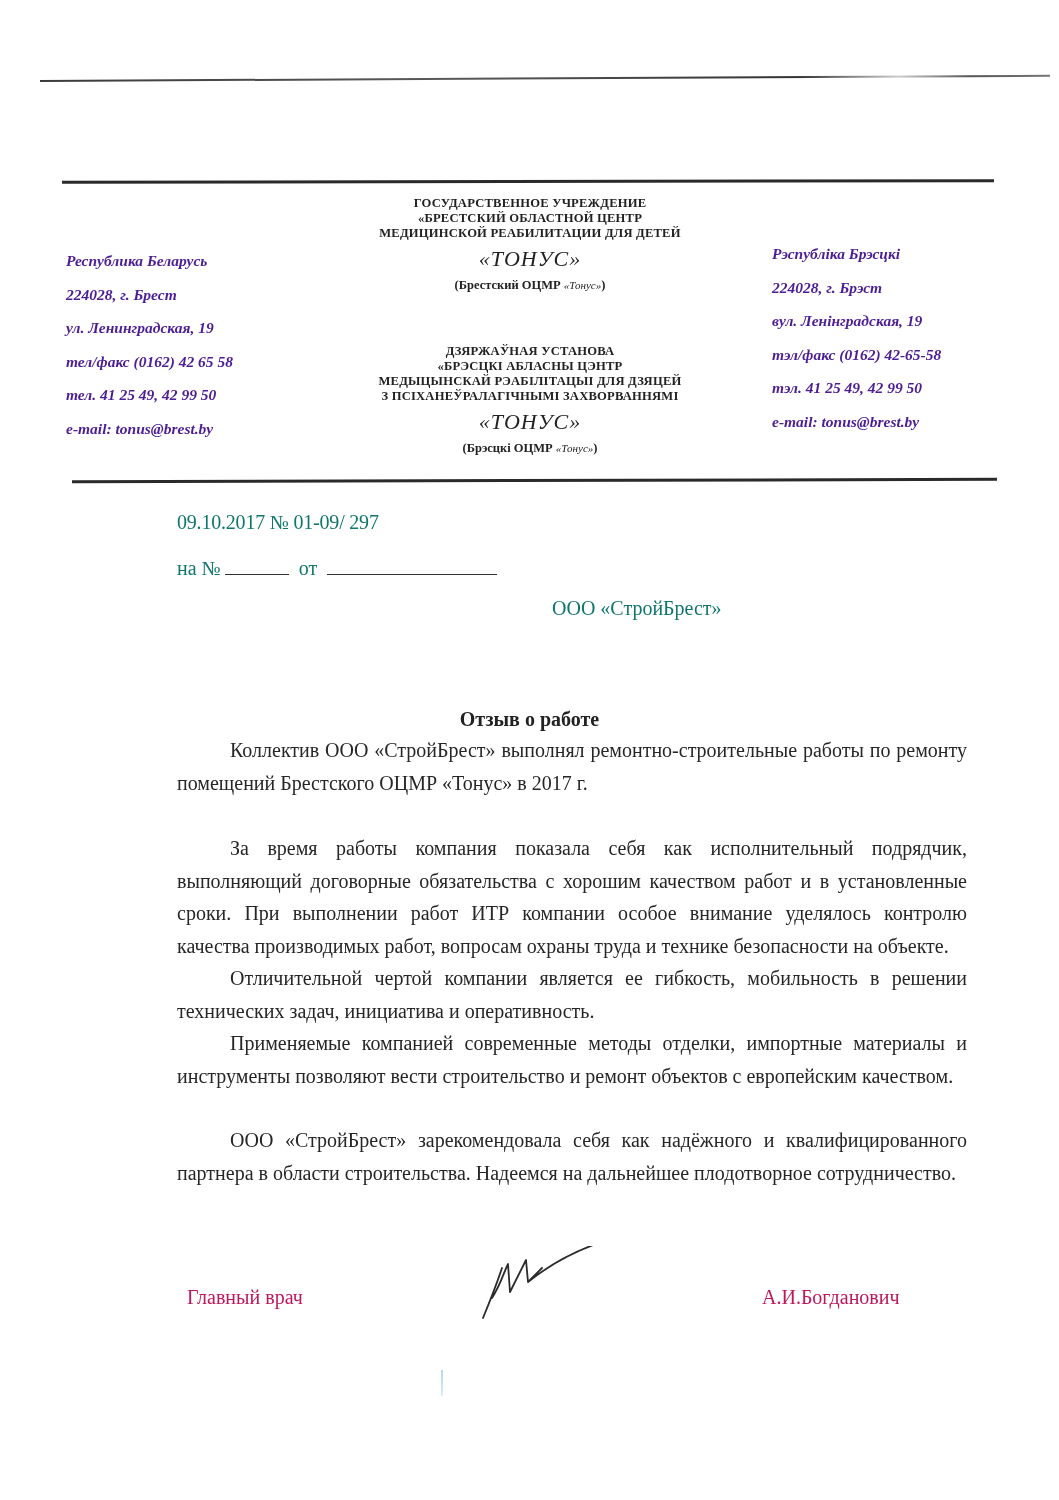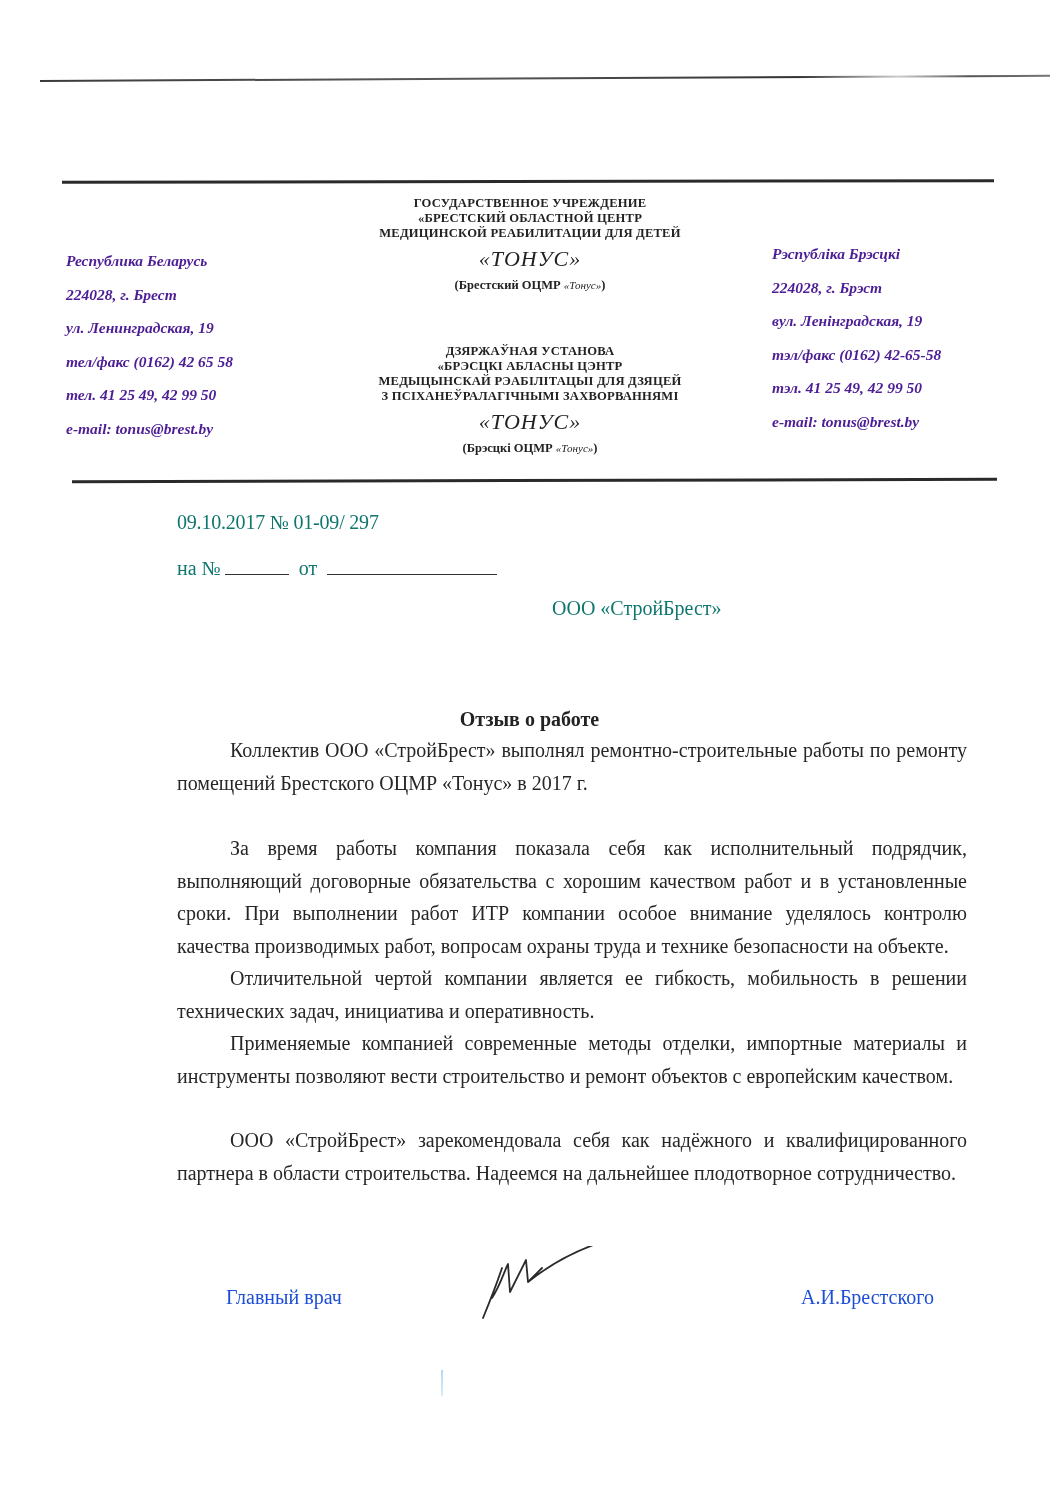--- a/index.html
+++ b/index.html
@@ -40,21 +40,21 @@
     .title { position: absolute; left: 0; width: 1059px; top: 686px; text-align: center; font-weight: bold; font-size: 20px; line-height: 26px; color: #222; margin-top: 20px; }
 
     .body-text { position: absolute; left: 177px; width: 790px; font-size: 20px; line-height: 32.5px; color: #262626; text-align: justify; }
     .para { margin: 0 0 8px 0; text-indent: 53px; text-align-last: left; }
     .p1 { position: absolute; top: 734px; }
     .p2 { position: absolute; top: 832px; }
     .p3 { position: absolute; top: 962px; }
     .p4 { position: absolute; top: 1027px; }
     .p5 { position: absolute; top: 1124px; }
 
-    .signature-row { position: absolute; top: 1285px; font-size: 20px; line-height: 24px; color: #1d4ed8; margin-left: 39px; }
+    .signature-row { position: absolute; top: 1285px; font-size: 20px; line-height: 24px; color: #be185d; }
     .sig-position { left: 187px; }
     .sig-name { left: 762px; }
     .sig-mark { position: absolute; left: 478px; top: 1246px; width: 120px; height: 80px; }
     .speck { position: absolute; left: 441px; top: 1370px; width: 2px; height: 26px; background: linear-gradient(#9dd1ea, #cfe9f5); opacity: 0.8; }
   </style>
 </head>
 <body>
 
 <div class="rule rule-scan"></div>
 <div class="rule rule-top"></div>
@@ -108,15 +108,15 @@
   <p class="para p2" style="width:790px;">За время работы компания показала себя как исполнительный подрядчик, выполняющий договорные обязательства с хорошим качеством работ и в установленные сроки. При выполнении работ ИТР компании особое внимание уделялось контролю качества производимых работ, вопросам охраны труда и технике безопасности на объекте.</p>
   <p class="para p3" style="width:790px;">Отличительной чертой компании является ее гибкость, мобильность в решении технических задач, инициатива и оперативность.</p>
   <p class="para p4" style="width:790px;">Применяемые компанией современные методы отделки, импортные материалы и инструменты позволяют вести строительство и ремонт объектов с европейским качеством.</p>
   <p class="para p5" style="width:790px;">ООО «СтройБрест» зарекомендовала себя как надёжного и квалифицированного партнера в области строительства. Надеемся на дальнейшее плодотворное сотрудничество.</p>
 </div>
 
 <div class="signature-row sig-position abs">Главный врач</div>
 <svg class="sig-mark" viewBox="0 0 120 80">
   <path d="M5 72 C 12 55, 18 40, 24 22 M14 52 C 22 40, 26 26, 30 18 L 32 46 M32 46 C 38 34, 44 22, 48 14 L 50 36 C 56 30, 60 26, 64 22 M50 36 C 70 20, 90 8, 118 -2" fill="none" stroke="#2b2b2b" stroke-width="1.8" stroke-linecap="round" stroke-linejoin="round"></path>
 </svg>
-<div class="signature-row sig-name abs">А.И.Брестского</div>
+<div class="signature-row sig-name abs">А.И.Богданович</div>
 
 <div class="speck"></div>
 
 </body></html>

